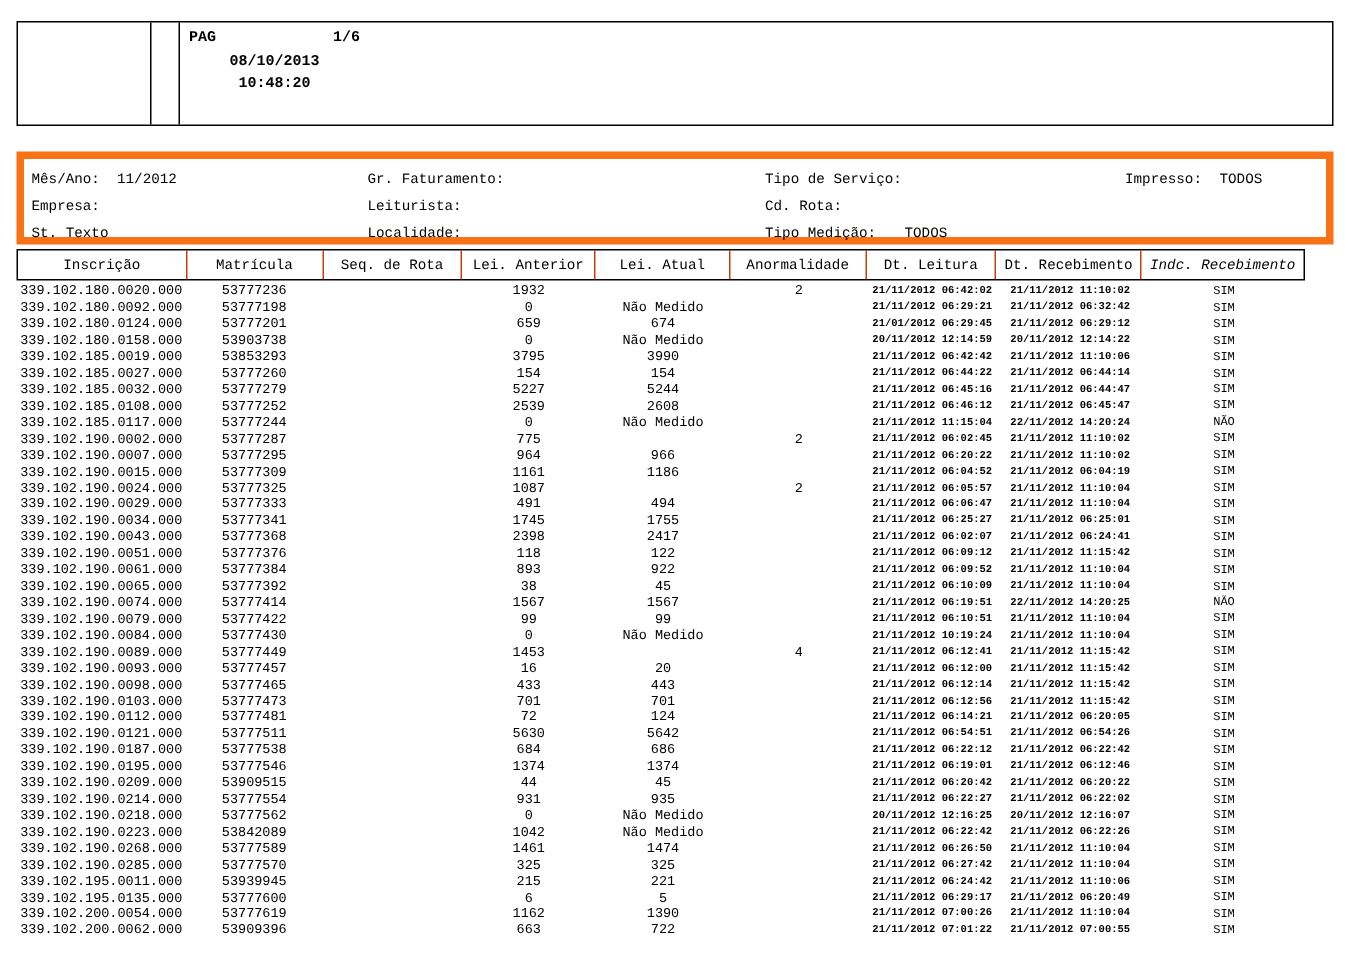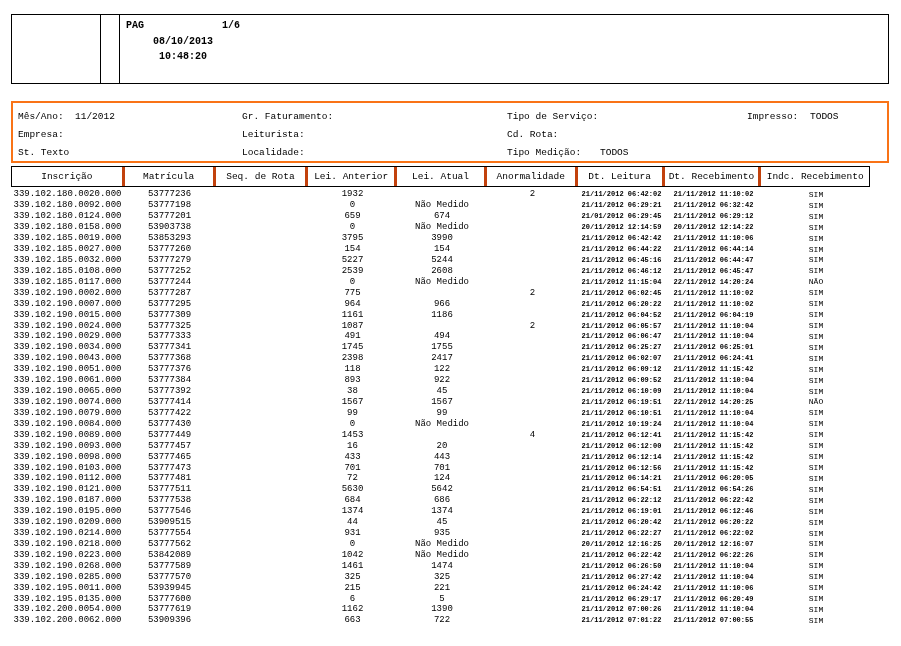--- a/index.html
+++ b/index.html
@@ -22,34 +22,34 @@
     width:127px; border-left:1px solid #000; padding:5px 6px 0 6px;
     font-size:10px; font-weight:bold;margin-left:18px;
   }
   .pag-line { display:flex; justify-content:space-between; }
   .date-line { text-align:center; margin-top:5px; }
   .time-line { text-align:center; margin-top:4px; }
 
   
   .filter-box {
     position:absolute; left:11px; top:101px; width:878px; height:62px;
-    border:2px solid #f97316; font-size:9.5px;
+    border:5px solid #f97316; font-size:9.5px;
   }
   .f-item { position:absolute; white-space:nowrap; }
 
   
   .thead {
     position:absolute; left:11px; top:166px; width:859px; height:21px;
     border:1px solid #000; display:flex; font-size:9.5px;
   }
   .hcell {
-    border-right:3px solid #c2410c; display:flex; align-items:center;
+    border-right:1px solid #c2410c; display:flex; align-items:center;
     justify-content:center; height:100%; overflow:hidden; white-space:nowrap;
   }
-  .hcell:last-child { border-right:none; }
+  .hcell:last-child { border-right:none;font-style:italic; }
 
   .tbody { position:absolute; left:11px; top:189px; width:859px; }
   .trow { display:flex; height:10.93px; }
   .tcell {
     display:flex; align-items:center; justify-content:center;
     overflow:hidden; white-space:nowrap;
   }
   .c1 { width:113px; } .c2 { width:91px; } .c3 { width:93px; }
   .c4 { width:89px; }  .c5 { width:90px; } .c6 { width:91px; }
   .c7 { width:87px; }  .c8 { width:97px; } .c9 { width:108px; }

